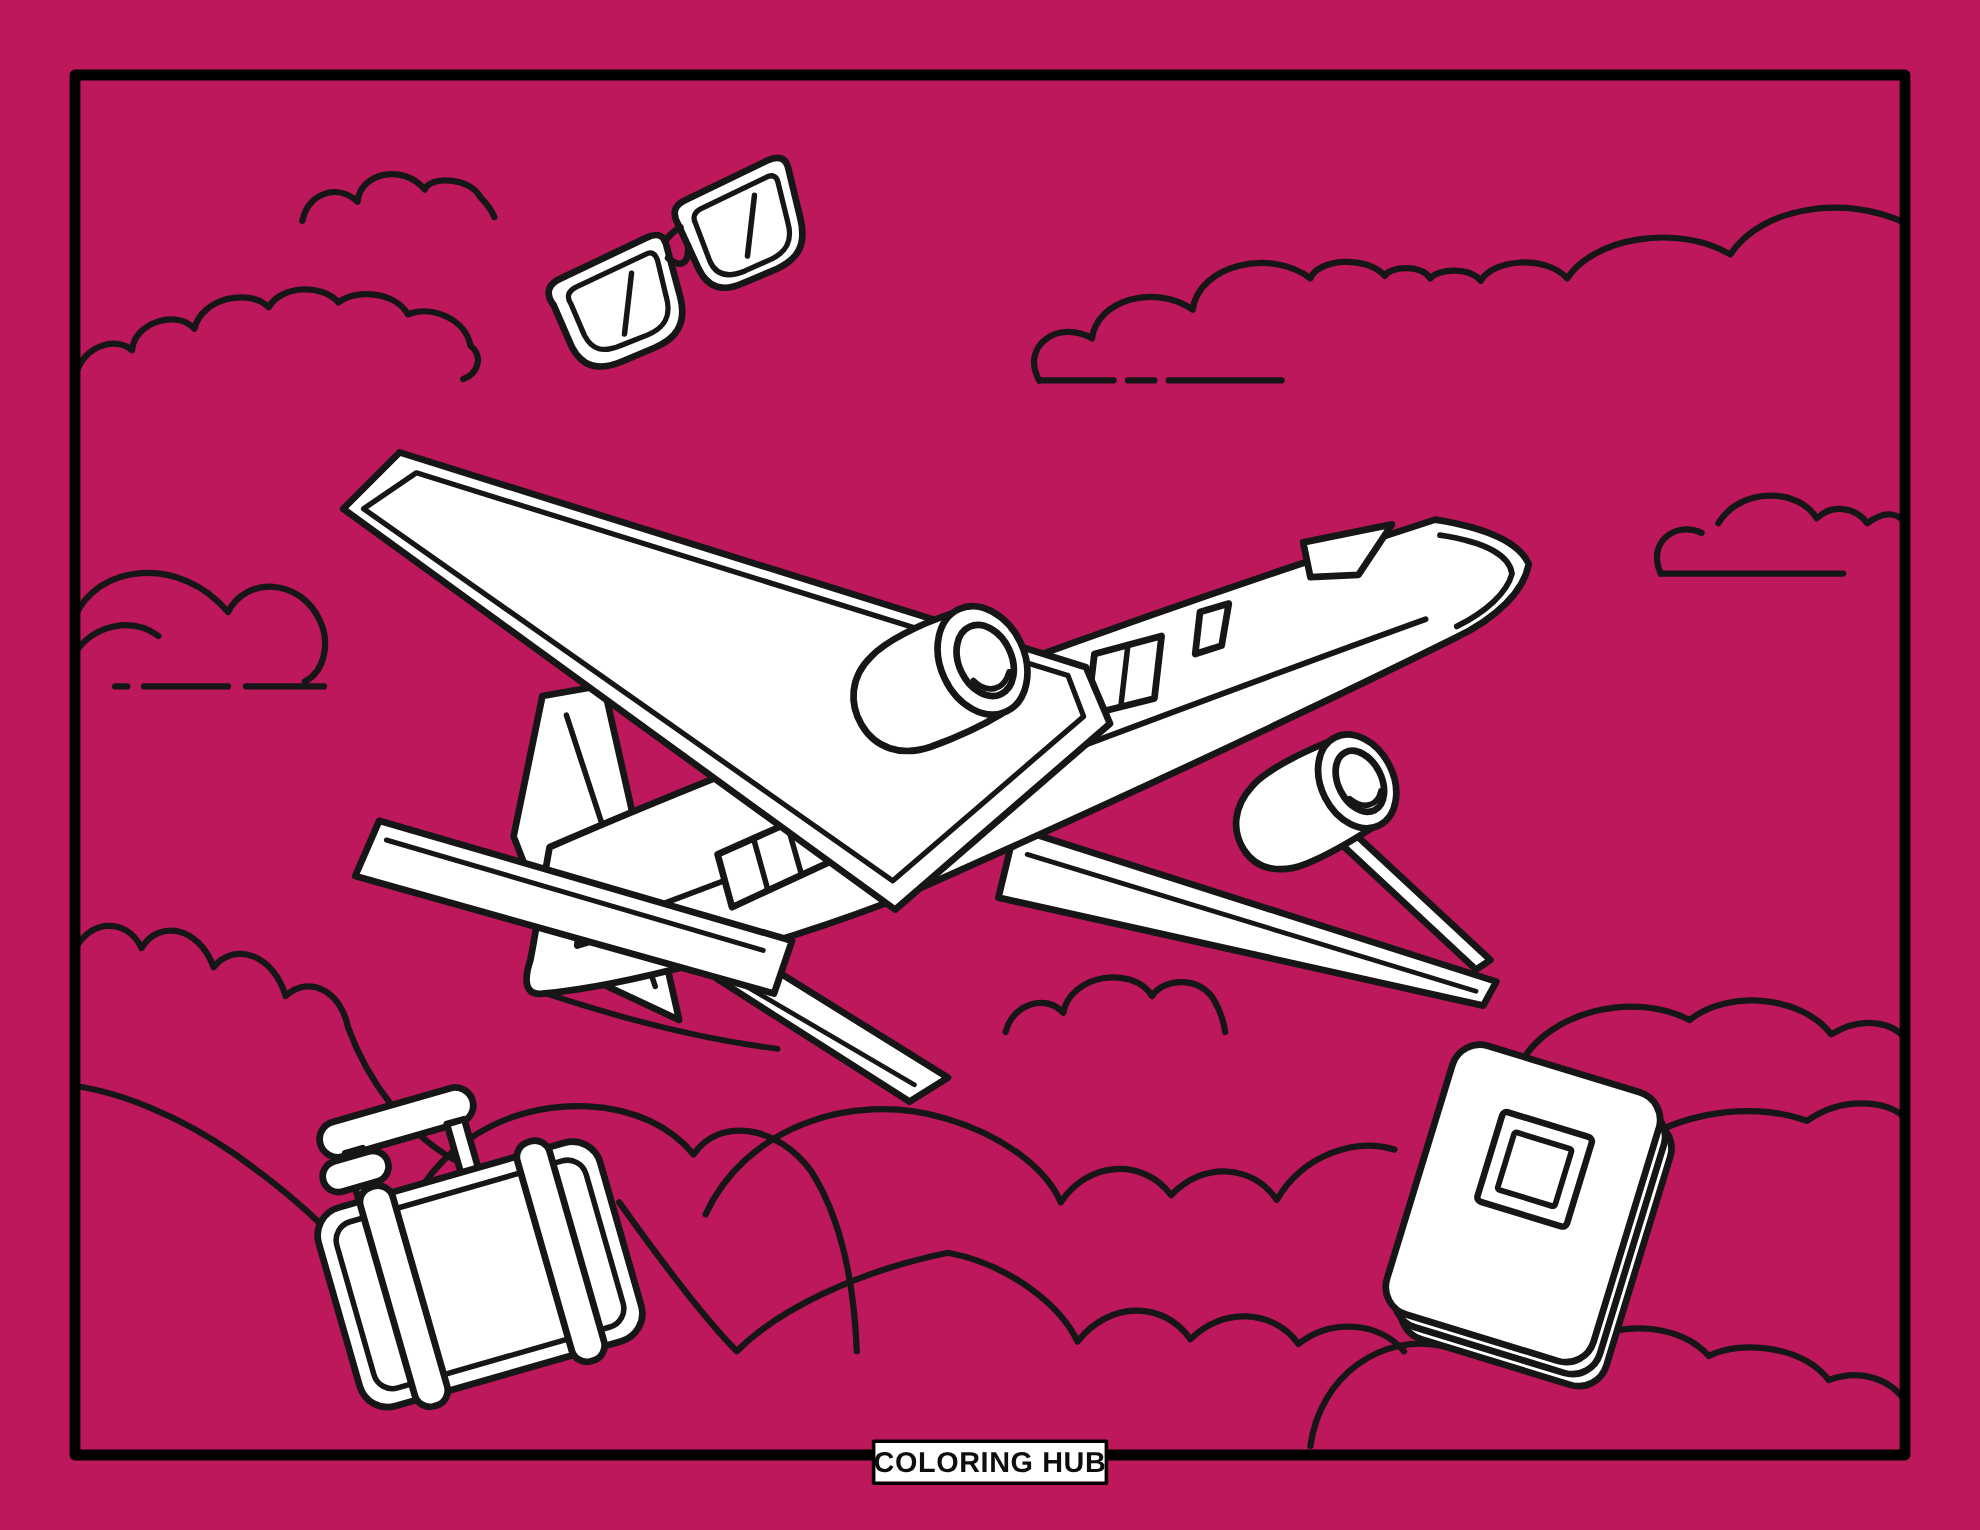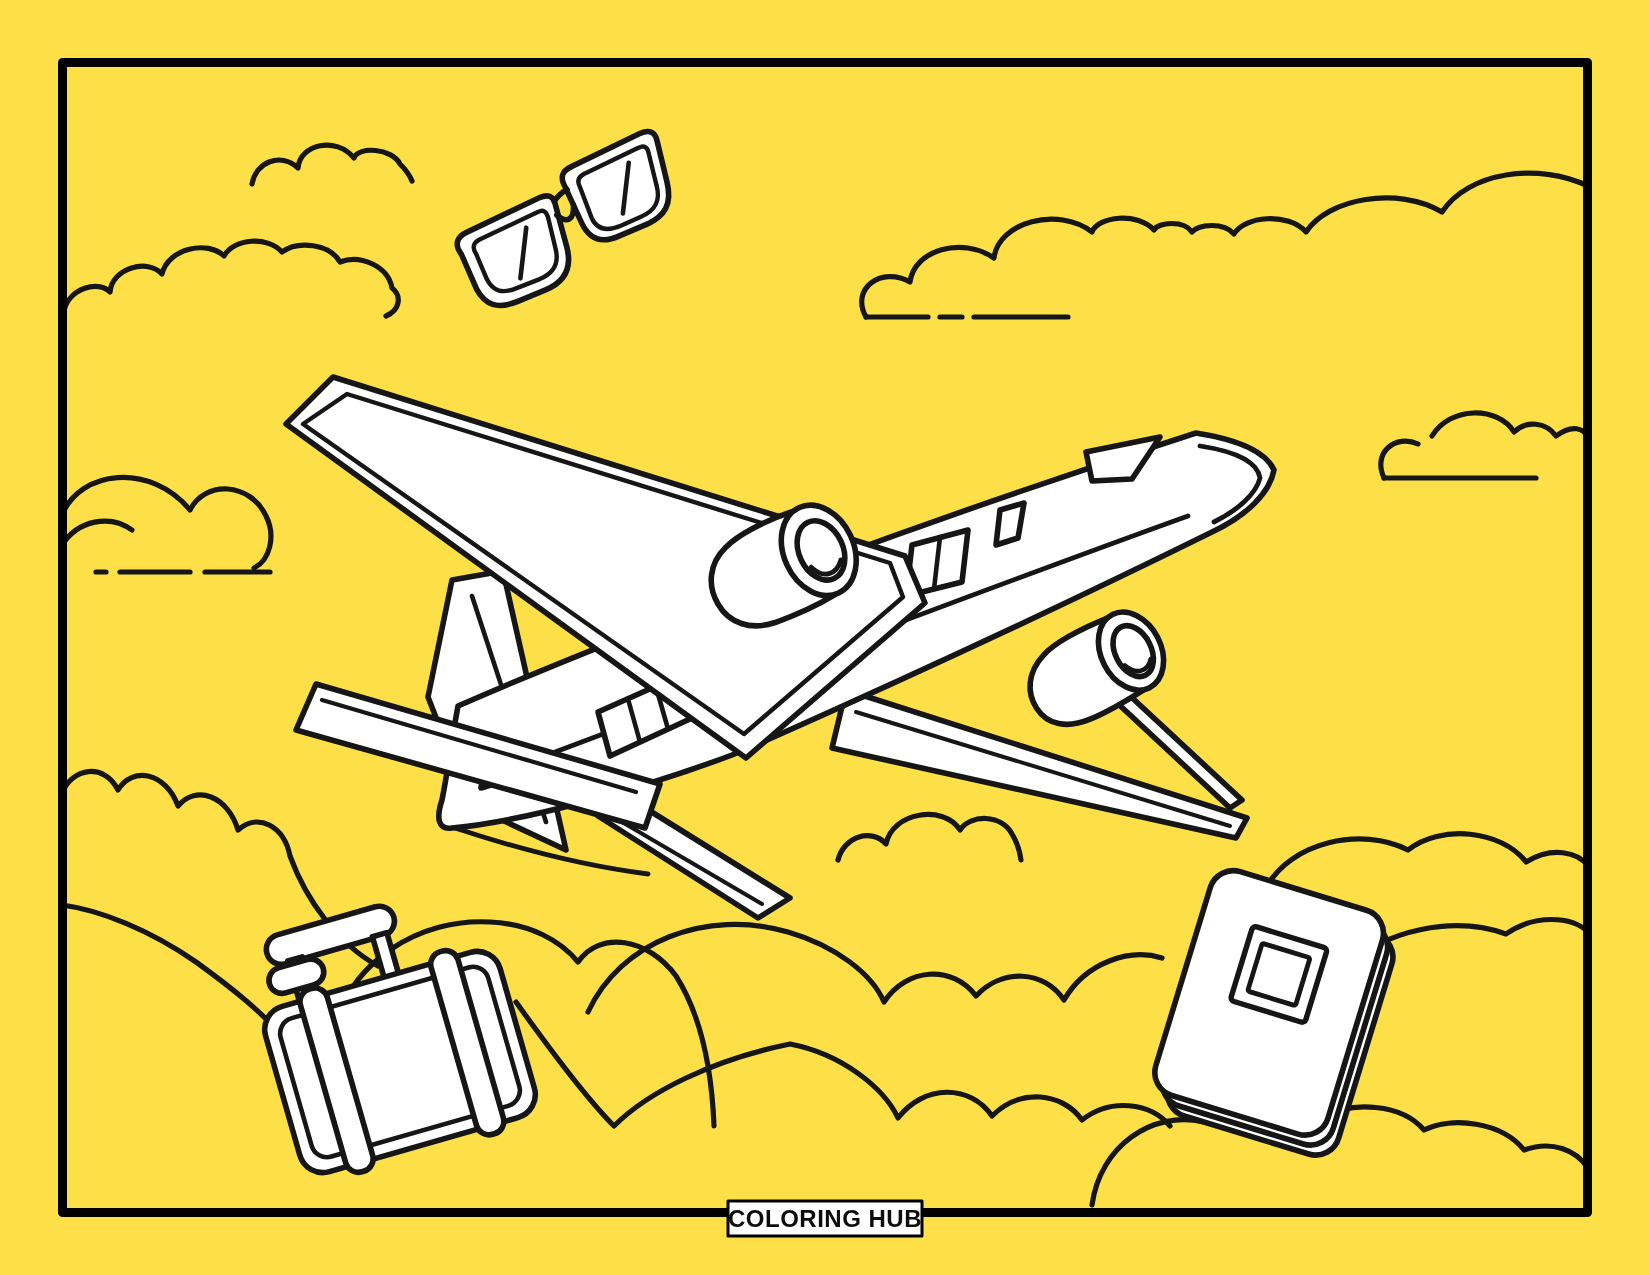--- a/index.html
+++ b/index.html
@@ -1,19 +1,19 @@
 <!DOCTYPE html>
 <html><head>
 <meta charset="utf-8">
 <style>
   html,body{margin:0;padding:0;background:#ffffff;}
   .page{
     position:relative;
     width:1650px;height:1275px;
-    background:#fde047;
+    background:#be185d;
     font-family:"Liberation Sans", sans-serif;
     overflow:hidden;
   }
   .page svg{position:absolute;inset:0;display:block;}
   .badge-text{
     font-family:"Liberation Sans", sans-serif;
     font-weight:bold;
     font-size:24px;
     letter-spacing:0.5px;
     fill:#0d0d0d;

